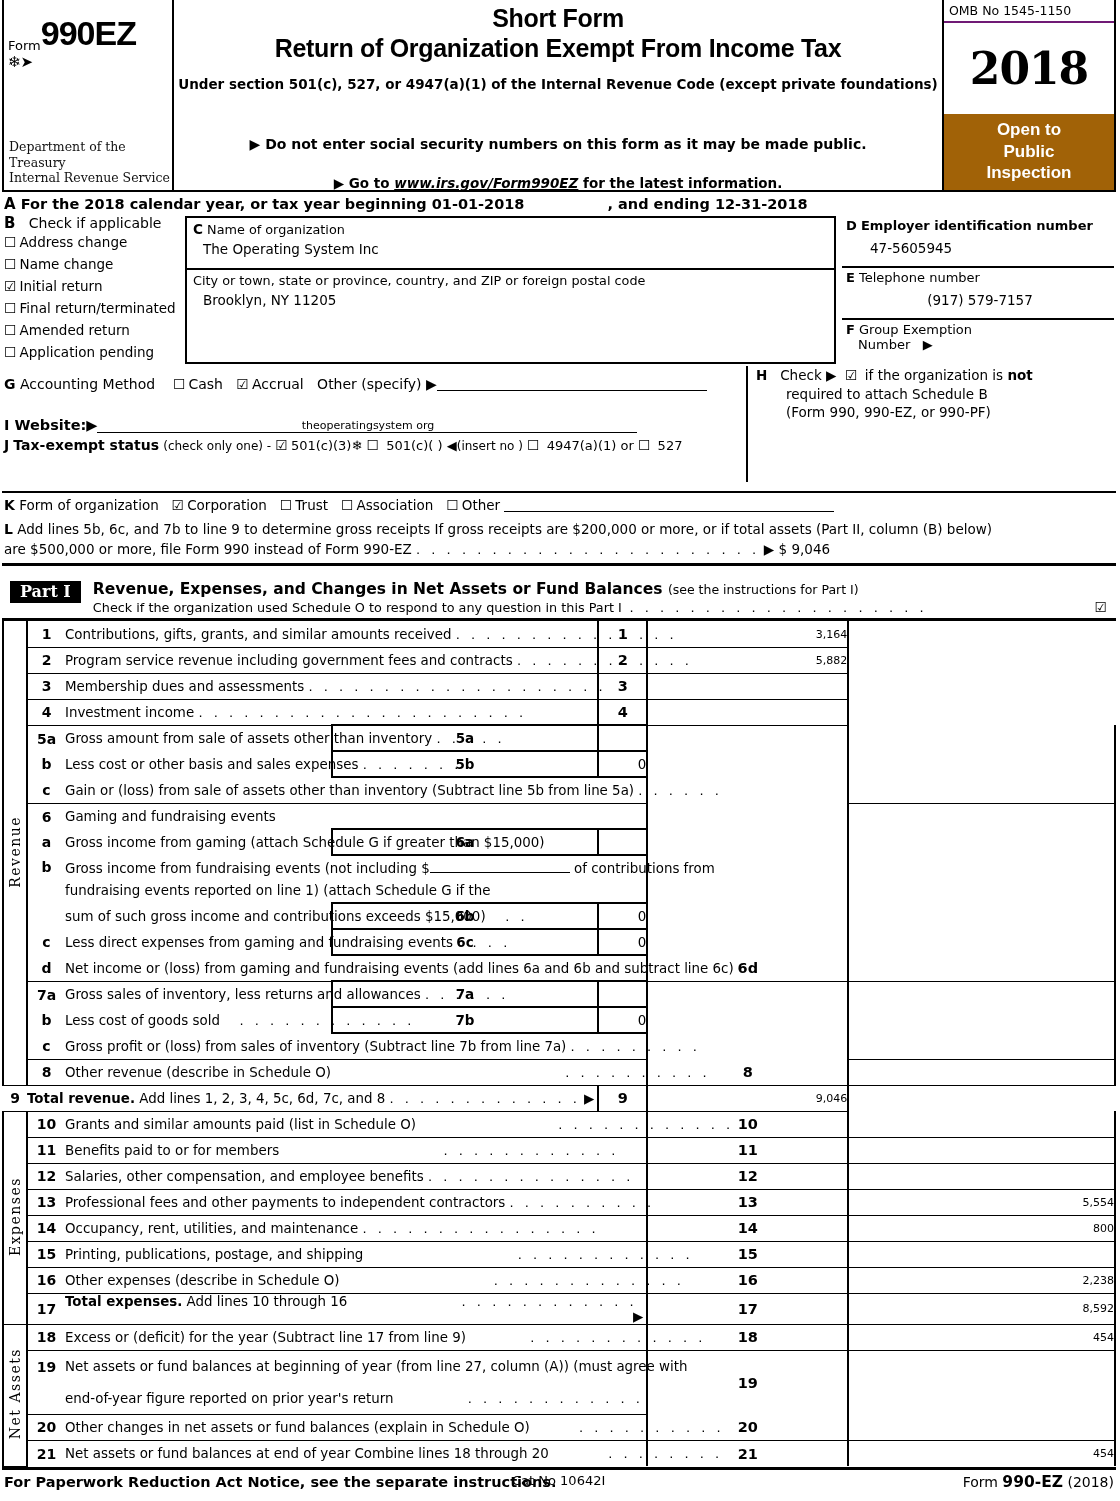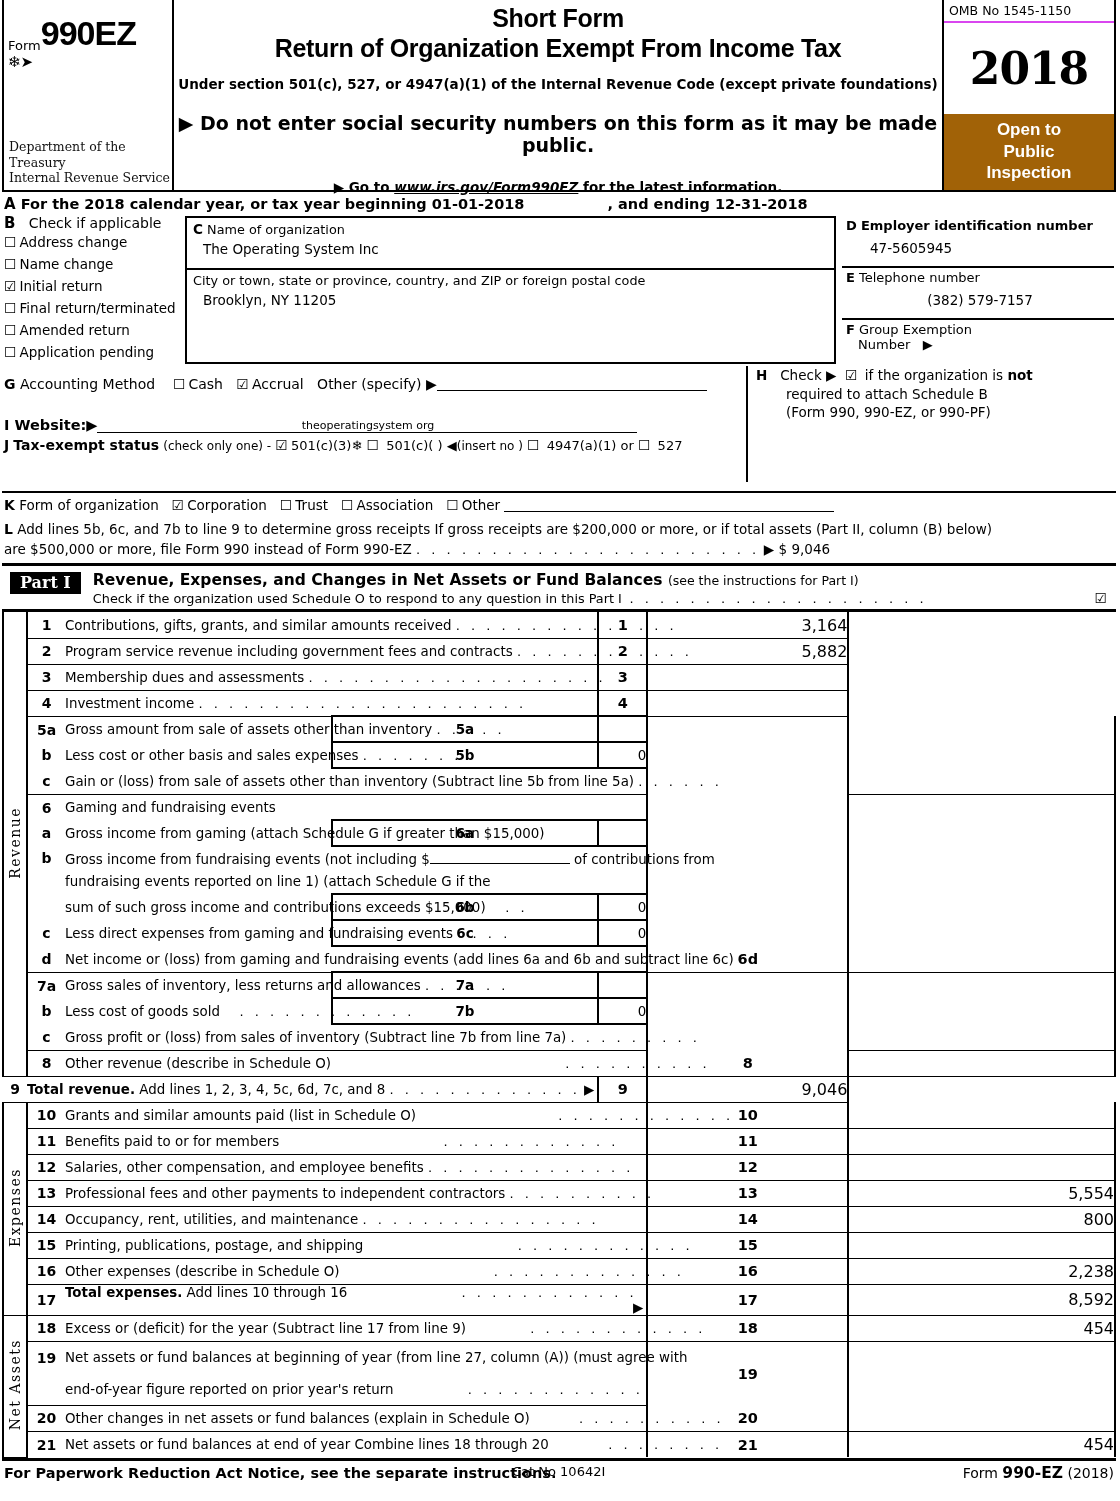--- a/index.html
+++ b/index.html
@@ -24,25 +24,25 @@
   .mh-formline { font-size:13px; }
   .mh-formline .lbl { font-size:13px; vertical-align:bottom; }
   .mh-formline .num { font-size:34px; font-weight:bold; letter-spacing:-1px; vertical-align:bottom; font-family:"Liberation Sans",sans-serif;}
   .mh-glyph { font-size:15px; line-height:1; margin-top:2px; }
   .mh-dept { position:absolute; bottom:4px; left:5px; font-family:"DejaVu Serif", serif;
              font-size:12.5px; line-height:1.25; color:#111; }
   .mh-center { flex:1; border-right:2px solid #000; text-align:center; padding-top:4px; position:relative;}
   .mh-title1 { font-size:25px; font-weight:bold; font-family:"Liberation Sans",sans-serif; letter-spacing:-0.3px;}
   .mh-title2 { font-size:25px; font-weight:bold; font-family:"Liberation Sans",sans-serif; margin-top:1px; letter-spacing:-0.3px;}
   .mh-sub { font-size:13.5px; font-weight:bold; margin-top:13px; }
-  .mh-b1 { font-size:19px; font-weight:bold; margin-top:20px; }
+  .mh-b1 { font-size:14px; font-weight:bold; margin-top:44px; }
   .mh-b2 { font-size:13.5px; font-weight:bold; margin-top:23px; }
   .mh-b2 u { font-style:italic; }
   .mh-right { width:170px; display:flex; flex-direction:column; }
-  .mh-omb { font-size:12.5px; padding:3px 0 3px 5px; border-bottom:2px solid #d946ef; }
+  .mh-omb { font-size:12.5px; padding:3px 0 3px 5px; border-bottom:2px solid #701a75; }
   .mh-year { flex:1; display:flex; align-items:center; justify-content:center;
              font-family:"DejaVu Serif", serif; font-weight:bold; font-size:44px; letter-spacing:-1px;}
   .mh-open { background:#a16207; color:#fff; text-align:center; font-weight:bold; font-size:17px;
              padding:5px 0 7px 0; line-height:1.25; font-family:"Liberation Sans",sans-serif;}
 
   
   .lineA { margin:3px 2px 0 4px; font-size:14.5px; font-weight:bold; white-space:nowrap; }
   .lineA .ltr { font-size:15px; }
   .lineA .gapA { display:inline-block; width:78px; }
 
@@ -92,21 +92,21 @@
   
   .sep-line { margin:5px 2px 0 2px; width:1114px; height:2px; background:#000; }
   .rowK { margin:4px 2px 0 4px; font-size:13.5px; white-space:nowrap; }
   .rowK b { font-size:14px; }
   .rowK .ul { display:inline-block; width:330px; border-bottom:1.5px solid #000; height:14px; vertical-align:-2px;}
   .rowL { margin:6px 2px 0 4px; font-size:13.5px; line-height:1.45; }
   .rowL b { font-size:14px; }
 
   
   .parthdr { margin:4px 2px 0 2px; width:1114px; border-top:3px solid #000; border-bottom:3px solid #000;
-             display:flex; align-items:flex-start; padding:5px 0 3px 0; }
+             display:flex; align-items:flex-start; padding:14px 0 3px 0; }
   .parttag { background:#000; color:#fff; font-weight:bold; font-size:16px;
              padding:1px 10px 2px 10px; margin:1px 12px 0 8px; font-family:"DejaVu Serif",serif; }
   .parttxt { flex:1; padding-right:6px; }
   .parttitle { font-size:15.5px; font-weight:bold; }
   .parttitle .note { font-size:12.5px; font-weight:normal; }
   .partsub { font-size:12.8px; margin-top:1px; display:flex; align-items:baseline; }
   .partsub .dots { flex:1; }
 
   
   table.frm { border-collapse:collapse; margin:0 2px; width:1114px; table-layout:fixed; }
@@ -117,21 +117,21 @@
   .lno  { width:38px; text-align:center; font-weight:bold; font-size:14px; }
   .ldesc{ padding-left:4px; font-size:13.4px; white-space:nowrap; }
   .ldesc b { font-weight:bold; }
   .dots  { letter-spacing:3.5px; font-size:13px; }
   .subL { width:41px; border-left:2px solid #000; border-right:2px solid #000; border-top:2px solid #000;
           border-bottom:2px solid #000; text-align:center; font-weight:bold; font-size:13.5px; }
   .subV { width:186px; border-right:2px solid #000; border-top:2px solid #000; border-bottom:2px solid #000;
           text-align:right; padding-right:8px; font-size:13.4px; }
   .numL { width:49px; text-align:center; font-weight:bold; font-size:14.5px;
           border-left:2px solid #000; border-right:2px solid #000; }
-  .numV { width:201px; text-align:right; padding-right:9px; font-size:16px; border-right:2px solid #000;}
+  .numV { width:201px; text-align:right; padding-right:9px; font-size:11px; border-right:2px solid #000;}
   .rowline td { border-bottom:1.5px solid #000; }
   .r-h { height:26px; }
 
   
   .botrule { margin:0 2px; width:1114px; height:3px; background:#000; }
   .footer { margin:3px 2px 0 4px; width:1114px; display:flex; align-items:baseline; font-size:14px; }
   .footer .f1 { font-weight:bold; font-size:14.5px; }
   .footer .f2 { position:absolute; left:512px; font-size:13px; }
   .footer .f3 { margin-left:auto; font-size:14px; padding-right:4px;}
   .footer .f3 b { font-size:15.5px; }
@@ -238,21 +238,21 @@
           <b>D</b>
           <b>Employer identification number</b>
         </div>
         <div class="d-val">47-5605945</div>
       </div>
       <div class="d-r d-r2">
         <div class="d-lbl">
           <b>E</b>
           <span>Telephone number</span>
         </div>
-        <div class="d-val c">(382) 579-7157</div>
+        <div class="d-val c">(917) 579-7157</div>
       </div>
       <div class="d-r d-r3">
         <div class="d-lbl">
           <b>F</b>
           <span>Group Exemption</span>
         </div>
         <div class="d-lbl" style="padding-left:12px;">
           <span>Number</span>
           &nbsp;&nbsp;<span>▶</span>
           <span></span>

